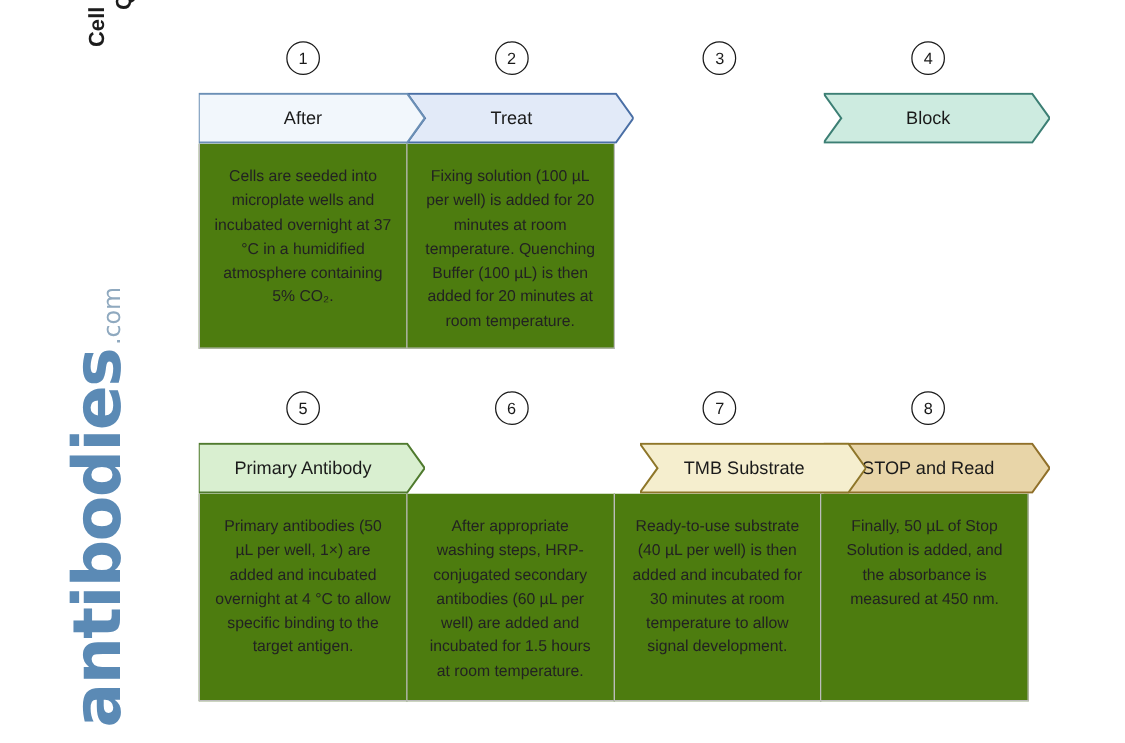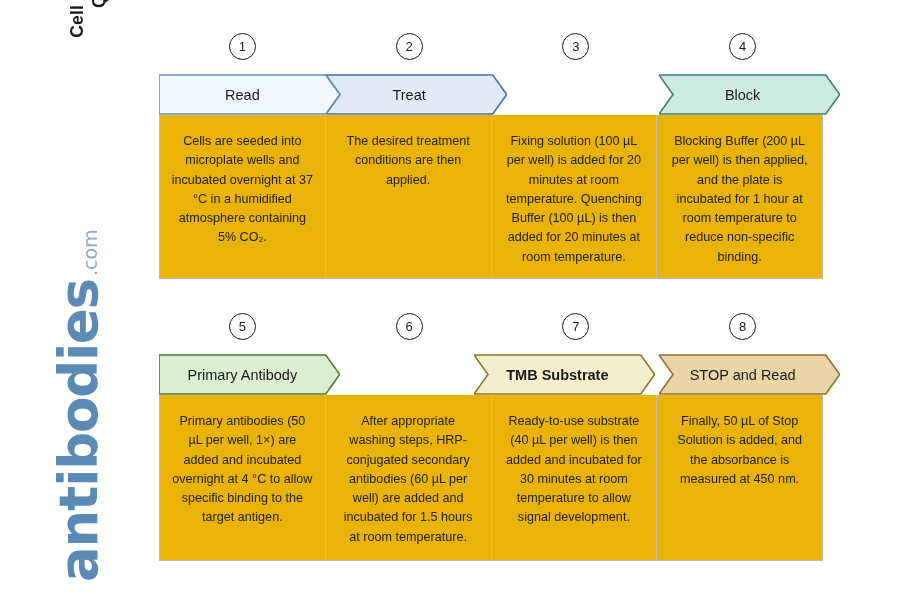--- a/index.html
+++ b/index.html
@@ -136,21 +136,21 @@
   }
   #flow-row-1 .body-strip { height: 164px; }
   #flow-row-2 .body-strip { height: 166px; }
 
   .body-cell {
     width: 166.75px;
     box-sizing: border-box;
     border: 1px solid #bcbcbc;
     border-top: none;
     margin-left: -1px;
-    background: #eab308;
+    background: #4d7c0f;
     display: flex;
     align-items: flex-start;
     justify-content: center;
     padding: 17px 11px 10px 11px;
   }
   .body-cell:first-child { margin-left: 0; }
   .body-cell p {
     margin: 0;
     font-size: 12.6px;
     line-height: 1.53;
@@ -184,47 +184,41 @@
       </div>
       <div class="step-badge" style="left: 583.625px;">
         <span>4</span>
       </div>
     </div>
   <div class="chevron-strip">
       <div class="chev first" style="left: 0px; width: 180.75px; z-index: 10;">
         <svg class="chev-bg" viewBox="0 0 180.75 41" preserveAspectRatio="none" width="180.75" height="41">
           <polygon points="0,1 166.75,1 180.75,20.5 166.75,40 0,40" fill="#f2f7fc" stroke="#6b8fb5" stroke-width="1.6"></polygon>
         </svg>
-        <span class="chev-label">Read</span>
+        <span class="chev-label">After</span>
       </div>
       <div class="chev" style="left: 166.75px; width: 180.75px; z-index: 9;">
         <svg class="chev-bg" viewBox="0 0 180.75 41" preserveAspectRatio="none" width="180.75" height="41">
           <polygon points="0,1 166.75,1 180.75,20.5 166.75,40 0,40 14,20.5" fill="#e2eaf8" stroke="#4a6fa5" stroke-width="1.6"></polygon>
         </svg>
         <span class="chev-label">Treat</span>
       </div>
       <div class="chev" style="left: 500.25px; width: 180.75px; z-index: 7;">
         <svg class="chev-bg" viewBox="0 0 180.75 41" preserveAspectRatio="none" width="180.75" height="41">
           <polygon points="0,1 166.75,1 180.75,20.5 166.75,40 0,40 14,20.5" fill="#cdebe0" stroke="#3c7f74" stroke-width="1.6"></polygon>
         </svg>
         <span class="chev-label">Block</span>
       </div>
     </div>
   <div class="body-strip">
       <div class="body-cell">
         <p>Cells are seeded into microplate wells and incubated overnight at 37 °C in a humidified atmosphere containing 5% CO₂.</p>
       </div>
       <div class="body-cell">
-        <p>The desired treatment conditions are then applied.</p>
-      </div>
-      <div class="body-cell">
         <p>Fixing solution (100 µL per well) is added for 20 minutes at room temperature. Quenching Buffer (100 µL) is then added for 20 minutes at room temperature.</p>
-      </div>
-      <div class="body-cell">
-        <p>Blocking Buffer (200 µL per well) is then applied, and the plate is incubated for 1 hour at room temperature to reduce non-specific binding.</p>
       </div>
     </div>
 </div>
 
 <div class="flow-row" id="flow-row-2">
   <div class="badge-strip">
       <div class="step-badge" style="left: 83.375px;">
         <span>5</span>
       </div>
       <div class="step-badge" style="left: 250.125px;">
@@ -237,21 +231,21 @@
         <span>8</span>
       </div>
     </div>
   <div class="chevron-strip">
       <div class="chev first" style="left: 0px; width: 180.75px; z-index: 10;">
         <svg class="chev-bg" viewBox="0 0 180.75 41" preserveAspectRatio="none" width="180.75" height="41">
           <polygon points="0,1 166.75,1 180.75,20.5 166.75,40 0,40" fill="#d9efd0" stroke="#4f7a2e" stroke-width="1.6"></polygon>
         </svg>
         <span class="chev-label">Primary Antibody</span>
       </div>
-      <div class="chev" style="left: 315px; width: 180.75px; z-index: 8; font-weight: bold;">
+      <div class="chev" style="left: 353px; width: 180.75px; z-index: 8;">
         <svg class="chev-bg" viewBox="0 0 180.75 41" preserveAspectRatio="none" width="180.75" height="41">
           <polygon points="0,1 166.75,1 180.75,20.5 166.75,40 0,40 14,20.5" fill="#f5eece" stroke="#8e7629" stroke-width="1.6"></polygon>
         </svg>
         <span class="chev-label">TMB Substrate</span>
       </div>
       <div class="chev" style="left: 500.25px; width: 180.75px; z-index: 7;">
         <svg class="chev-bg" viewBox="0 0 180.75 41" preserveAspectRatio="none" width="180.75" height="41">
           <polygon points="0,1 166.75,1 180.75,20.5 166.75,40 0,40 14,20.5" fill="#e8d5a8" stroke="#90702a" stroke-width="1.6"></polygon>
         </svg>
         <span class="chev-label">STOP and Read</span>

